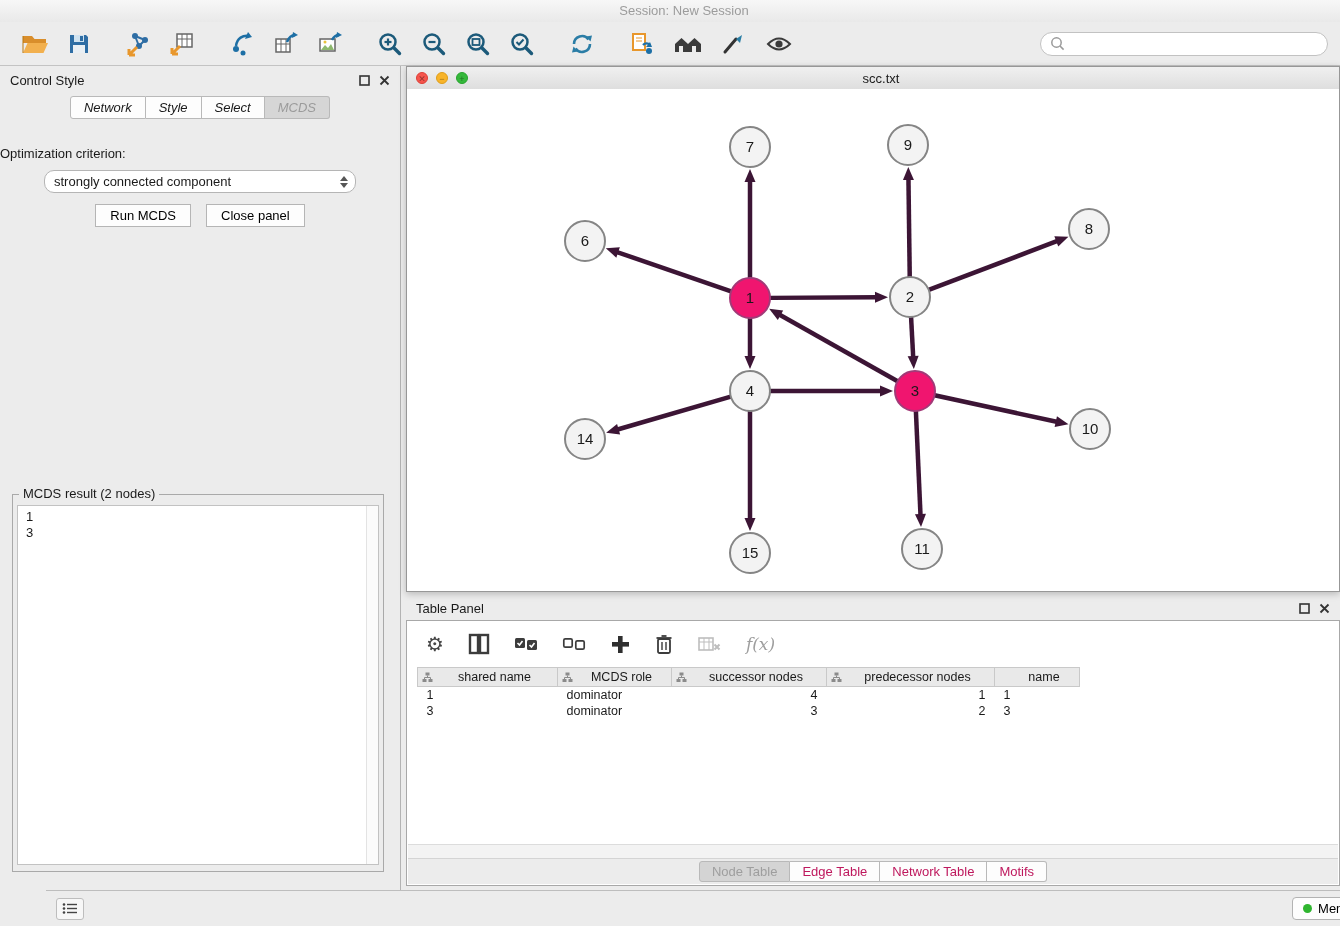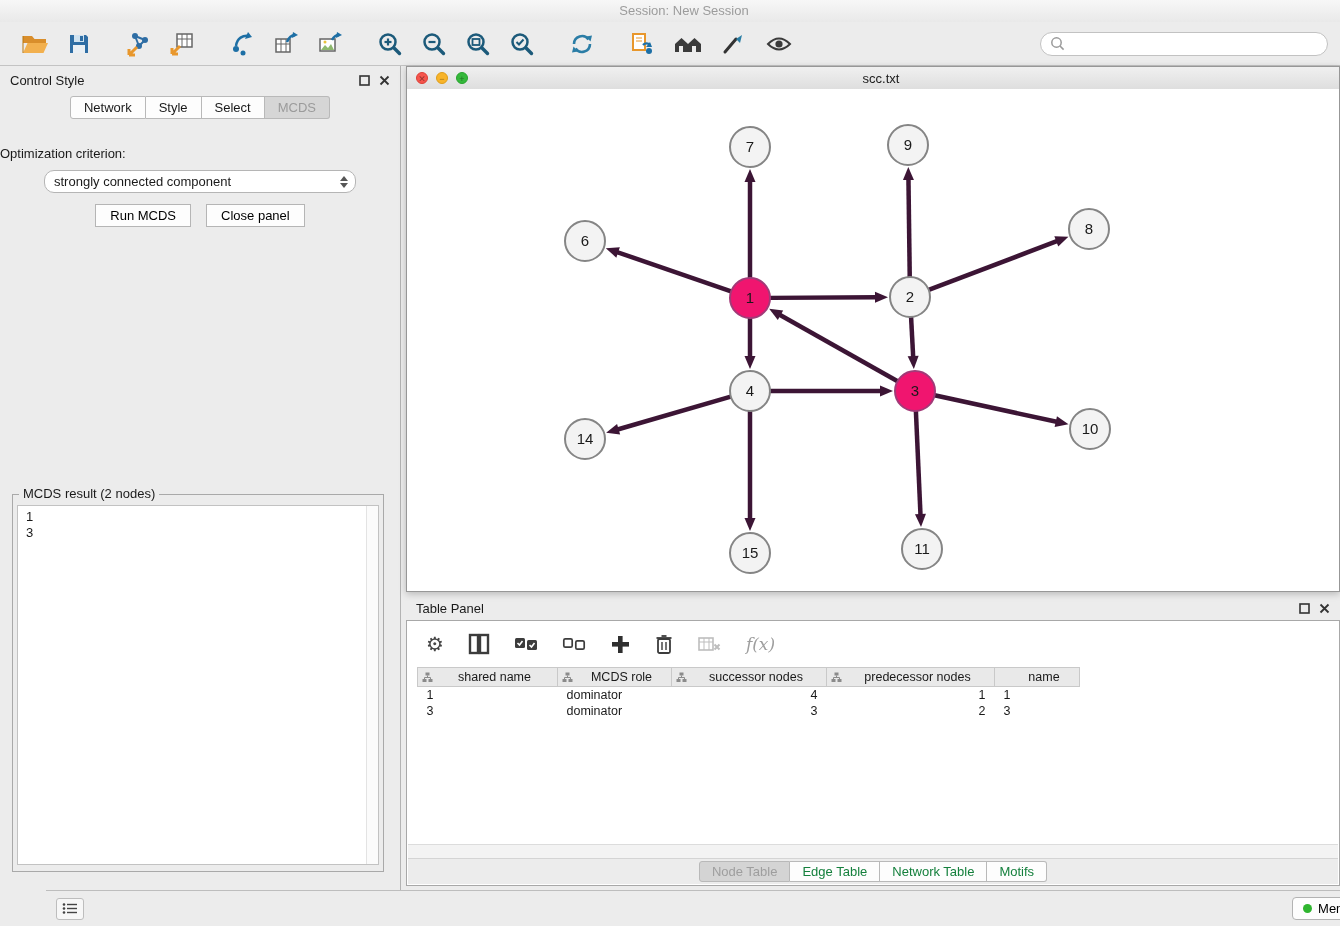--- a/index.html
+++ b/index.html
@@ -17,21 +17,21 @@
   .search-box{margin-left:auto;width:288px;height:24px;border:1px solid #c2c2c2;border-radius:12px;
     background:#fff;display:flex;align-items:center;padding:0 9px;box-sizing:border-box;}
   .search-box input{border:none;outline:none;flex:1;font:inherit;background:transparent;margin-left:5px;}
 
   
   .control-panel{position:absolute;left:0;top:66px;width:401px;height:828px;box-sizing:border-box;
     border-right:1px solid #b3b3b3;background:#ececec;}
   .panel-header{height:28px;display:flex;align-items:center;padding:0 10px;}
   .panel-header .ph-title{flex:1;}
   .win-icon{margin-left:9px;display:flex;align-items:center;cursor:default;}
-  .cp-tabs{display:flex;justify-content:center;margin-top:2px;}
+  .cp-tabs{display:flex;justify-content:center;margin-top:2px;font-style:italic;}
   .cp-tab{font:inherit;background:#fdfdfd;border:1px solid #b9b9b9;border-left:none;padding:3px 13px;cursor:default;color:#1a1a1a;}
   .cp-tab:first-child{border-left:1px solid #b9b9b9;border-radius:3px 0 0 3px;}
   .cp-tab:last-child{border-radius:0 3px 3px 0;}
   .cp-tab.active{background:#d6d6d6;color:#9b9b9b;}
   .opt-label{margin-top:27px;}
   .dropdown{width:312px;height:23px;margin:9px auto 0;background:#fff;border:1px solid #b5b5b5;border-radius:10px;
     display:flex;align-items:center;padding:0 7px 0 9px;box-sizing:border-box;cursor:default;}
   .dropdown .dd-val{flex:1;}
   .dd-arrows{display:flex;flex-direction:column;gap:2px;}
   .dd-arrows i{width:0;height:0;border-left:4px solid transparent;border-right:4px solid transparent;display:block;}
@@ -71,21 +71,21 @@
   .data-table{border-collapse:collapse;margin-left:10px;table-layout:fixed;}
   .data-table th{background:#e9e9e9;border:1px solid #c9c9c9;font-weight:normal;font-size:12.5px;height:18px;
     position:relative;padding:0 4px 0 18px;text-align:center;cursor:default;}
   .data-table td{font-size:12.5px;height:16px;padding:0 9px;border:none;white-space:nowrap;}
   td.al-right{text-align:right;}
   td.al-left{text-align:left;}
   .sort-icon{position:absolute;left:4px;top:4px;}
   .tp-footer{position:absolute;left:1px;right:1px;bottom:1px;}
   .scroll-strip{height:13px;background:#f3f3f3;border-top:1px solid #dcdcdc;border-bottom:1px solid #d4d4d4;}
   .tab-row{height:25px;background:#ececec;display:flex;justify-content:center;align-items:center;}
-  .bottom-tab{font:inherit;background:#fdfdfd;border:1px solid #b9b9b9;border-left:none;padding:2px 12px;cursor:default;color:#15803d;}
+  .bottom-tab{font:inherit;background:#fdfdfd;border:1px solid #b9b9b9;border-left:none;padding:2px 12px;cursor:default;color:#be185d;}
   .bottom-tab:first-child{border-left:1px solid #b9b9b9;border-radius:3px 0 0 3px;}
   .bottom-tab:last-child{border-radius:0 3px 3px 0;}
   .bottom-tab.active{background:#d4d4d4;color:#9e9e9e;}
 
   
   .status-bar{position:absolute;left:0;bottom:0;width:100%;height:36px;box-sizing:border-box;
     border-top:1px solid #bdbdbd;background:#ececec;display:flex;align-items:center;padding:0 10px;margin-left:46px;}
   .list-btn{width:28px;height:22px;border:1px solid #bdbdbd;border-radius:3px;background:#f7f7f7;
     display:flex;align-items:center;justify-content:center;cursor:default;}
   .memory-btn{margin-left:auto;height:23px;border:1px solid #b3b3b3;border-radius:4px;background:#fdfdfd;

